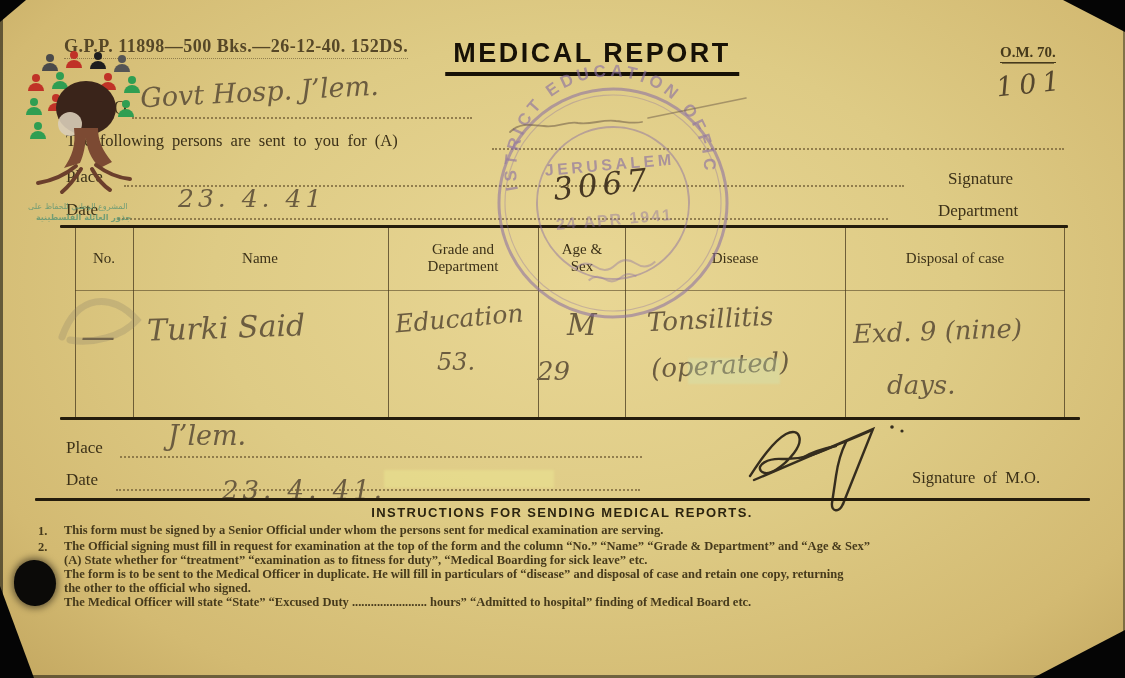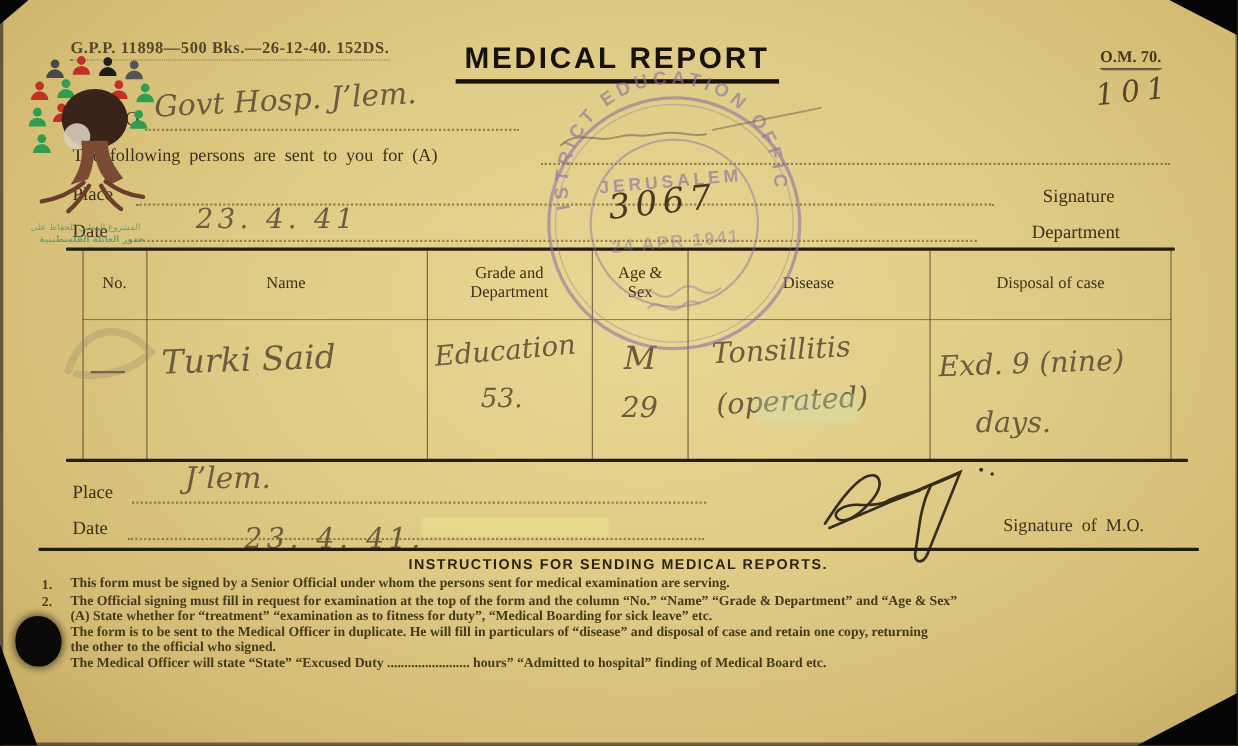--- a/index.html
+++ b/index.html
@@ -9,21 +9,21 @@
     background:radial-gradient(ellipse at 52% 42%, #e9d795 0%, #decb85 45%, #d3ba72 80%, #c3a760 100%);}
   .abs{position:absolute;}
   .print{font-family:"Liberation Serif",serif;color:#3f3318;word-spacing:4px;}
   .hw{font-family:"DejaVu Serif",serif;font-style:italic;color:#6b5c40;white-space:nowrap;}
   .dots{position:absolute;height:2px;border-bottom:2px dotted rgba(112,93,53,.7);}
   .rule{position:absolute;background:#241c0c;height:3px;border-radius:1px;}
   .title{font-family:"Liberation Sans",sans-serif;font-weight:bold;font-size:27px;
     letter-spacing:2.5px;color:#171106;border-bottom:4px solid #171106;padding:0 8px 3px;white-space:nowrap;}
   .om{font-size:15px;font-weight:bold;color:#463a1c;border-bottom:1px solid #463a1c;
       box-shadow:0 3px 0 -2px rgba(70,58,28,.6);padding-bottom:1px;}
-  .formref{font-size:15px;color:#564727;letter-spacing:.5px;font-weight:bold;
+  .formref{font-size:18px;color:#564727;letter-spacing:.5px;font-weight:bold;
       border-bottom:1px dotted rgba(86,71,39,.55);padding-bottom:1px;}
   .lbl{font-size:17px;color:#3c3118;}
   .th{font-size:15px;color:#3c3118;text-align:center;line-height:17px;}
   .vline{position:absolute;width:1px;background:rgba(72,58,30,.75);}
   .hairline{position:absolute;height:1px;background:rgba(72,58,30,.55);}
   .instr-head{font-family:"Liberation Sans",sans-serif;font-weight:bold;font-size:13px;
      letter-spacing:1.4px;color:#2c240f;white-space:nowrap;}
   .instr-item{display:flex;margin-bottom:1px;}
   .instr-num{width:26px;flex:none;font-weight:bold;font-size:12.5px;color:#463a1c;}
   .instr-text{width:1020px;font-weight:bold;font-size:12.5px;line-height:13.6px;
@@ -40,21 +40,21 @@
   .wm-text{position:absolute;font-family:"DejaVu Sans",sans-serif;font-size:8px;
      color:rgba(96,150,116,.85);direction:rtl;white-space:nowrap;}
 </style>
 </head>
 <body>
 
 <div class="paper">
 
   <div class="abs formref" style="left:64px;top:36px;">G.P.P. 11898—500 Bks.—26-12-40. 152DS.</div>
 
-  <div class="abs" style="left:561px;top:38px;transform:translateX(-50%);">
+  <div class="abs" style="left:592px;top:38px;transform:translateX(-50%);">
     <div class="title">MEDICAL REPORT</div>
   </div>
 
   <div class="abs om" style="left:1000px;top:44px;">O.M. 70.</div>
   <div class="abs hw" style="left:996px;top:68px;font-size:27px;letter-spacing:6px;transform:rotate(-6deg);color:#55472e;">101</div>
 
   <div class="abs lbl print" style="left:66px;top:98px;font-size:18px;">To M.O.</div>
   <div class="dots" style="left:132px;top:115px;width:340px;"></div>
   <div class="abs hw" style="left:140px;top:76px;font-size:27px;transform:rotate(-3deg);">Govt Hosp. J’lem.</div>
 
@@ -90,21 +90,21 @@
     <div class="abs th" style="left:333px;top:13px;width:110px;">Grade and Department</div>
     <div class="abs th" style="left:478px;top:13px;width:58px;">Age &amp; Sex</div>
     <div class="abs th" style="left:552px;top:22px;width:216px;">Disease</div>
     <div class="abs th" style="left:772px;top:22px;width:216px;">Disposal of case</div>
 
     <div class="abs hw" style="left:6px;top:88px;font-size:34px;">—</div>
     <div class="abs hw" style="left:72px;top:82px;font-size:30px;transform:rotate(-2deg);">Turki Said</div>
     <div class="abs hw" style="left:320px;top:76px;font-size:25px;transform:rotate(-5deg);">Education</div>
     <div class="abs hw" style="left:362px;top:120px;font-size:24px;">53.</div>
     <div class="abs hw" style="left:492px;top:80px;font-size:29px;">M</div>
-    <div class="abs hw" style="left:490px;top:128px;font-size:26px;">29</div>
+    <div class="abs hw" style="left:462px;top:128px;font-size:26px;">29</div>
     <div class="abs hw" style="left:572px;top:76px;font-size:26px;transform:rotate(-3deg);">Tonsillitis</div>
     <div class="abs hw" style="left:576px;top:122px;font-size:26px;transform:rotate(-3deg);">(operated)</div>
     <div class="abs hw" style="left:778px;top:88px;font-size:26px;transform:rotate(-2deg);">Exd. 9 (nine)</div>
     <div class="abs hw" style="left:812px;top:142px;font-size:26px;">days.</div>
   </div>
 
   <div class="hl2" style="left:688px;top:358px;width:92px;height:26px;"></div>
   <div class="hl" style="left:384px;top:470px;width:170px;height:18px;"></div>
 
   <div class="abs lbl print" style="left:66px;top:438px;">Place</div>

